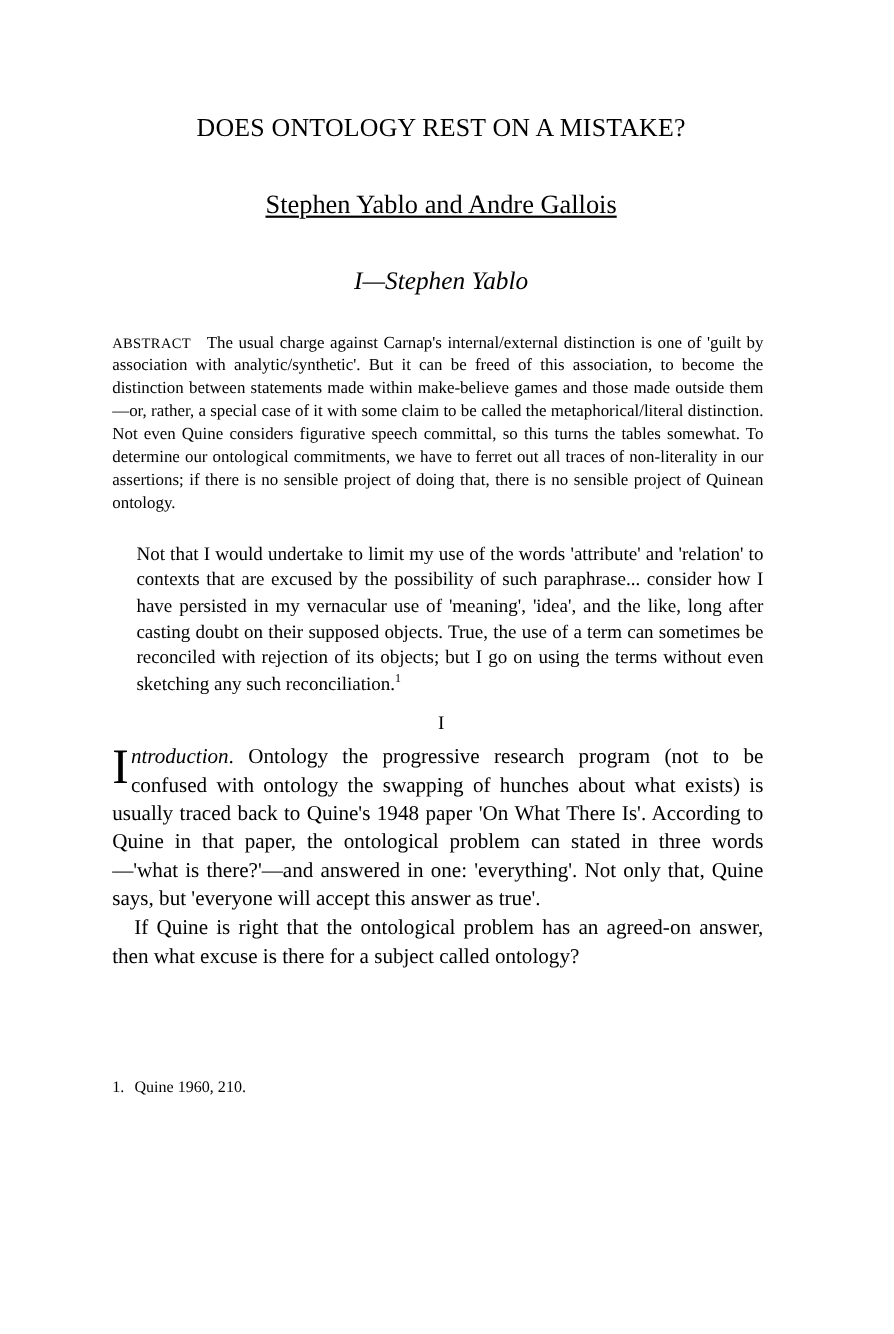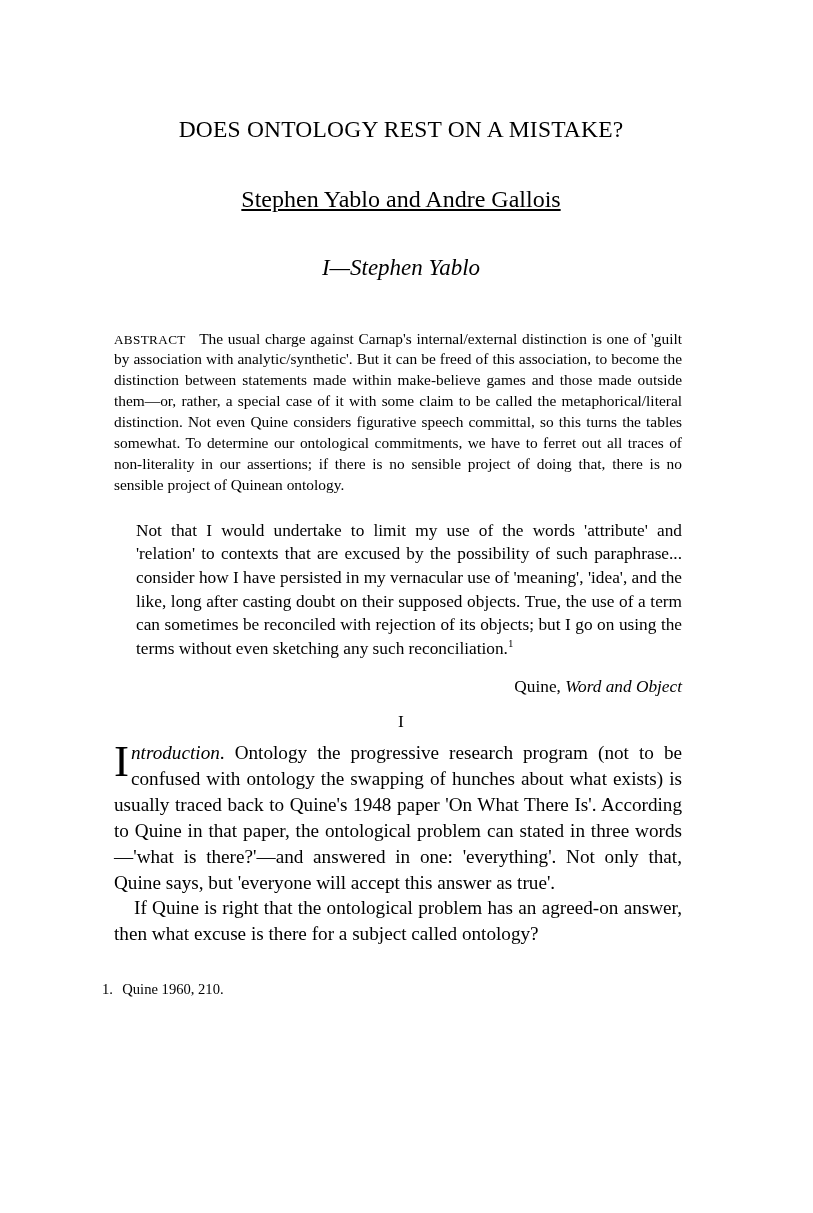--- a/index.html
+++ b/index.html
@@ -14,21 +14,21 @@
     font-family: "Liberation Serif", "DejaVu Serif", serif;
     color: #000000;
     -webkit-font-smoothing: antialiased;
   }
 
   .page {
     position: relative;
     width: 802px;
     height: 1213px;
     box-sizing: border-box;
-    padding: 12px;
+    padding: 0;
     overflow: hidden;
   }
 
   
   .title {
     text-align: center;
     font-size: 23.5px;
     letter-spacing: 0.2px;
     margin: 0;
     padding-top: 103px;
@@ -51,21 +51,21 @@
     font-size: 23px;
     font-style: italic;
     margin: 0;
     padding-top: 40px;
     font-weight: normal;
     line-height: 1.2;
   }
 
   
   .abstract {
-    margin: 47px 108px 0 102px;
+    margin: 32px 108px 0 102px;
     font-size: 15.4px;
     line-height: 1.355;
     text-align: justify;
     text-justify: inter-word;
     hyphens: none;
     font-family: Liberation Serif, serif;
   }
   .abstract-label {
     font-size: 13.2px;
     letter-spacing: 0.35px;
@@ -171,23 +171,20 @@
   <h3 class="section-author">I—Stephen Yablo</h3>
 
   <div class="abstract">
     <span class="abstract-label">ABSTRACT</span><span>The usual charge against Carnap's internal/external distinction is one of 'guilt by association with analytic/synthetic'. But it can be freed of this association, to become the distinction between statements made within make-believe games and those made outside them—or, rather, a special case of it with some claim to be called the metaphorical/literal distinction. Not even Quine considers figurative speech committal, so this turns the tables somewhat. To determine our ontological commitments, we have to ferret out all traces of non-literality in our assertions; if there is no sensible project of doing that, there is no sensible project of Quinean ontology.</span>
   </div>
 
   <div class="blockquote">
     <span>Not that I would undertake to limit my use of the words 'attribute' and 'relation' to contexts that are excused by the possibility of such paraphrase... consider how I have persisted in my vernacular use of 'meaning', 'idea', and the like, long after casting doubt on their supposed objects. True, the use of a term can sometimes be reconciled with rejection of its objects; but I go on using the terms without even sketching any such reconciliation.</span><sup>1</sup>
   </div>
 
-  <div class="attribution">
-    <span>Quine, </span><span class="work">Word and Object</span>
-  </div>
 
   <div class="section-numeral">I</div>
 
   <div class="body">
 
     <p class="first"><span class="dropcap">I</span><span class="runin">ntroduction</span><span>. </span><span>Ontology the progressive research program (not to be confused with ontology the swapping of hunches about what exists) is usually traced back to Quine's 1948 paper 'On What There Is'. According to Quine in that paper, the ontological problem can stated in three words—'what is there?'—and answered in one: 'everything'. Not only that, Quine says, but 'everyone will accept this answer as true'.</span></p>
 
     <p><span>If Quine is right that the ontological problem has an agreed-on answer, then what excuse is there for a subject called ontology?</span></p>
 
 

